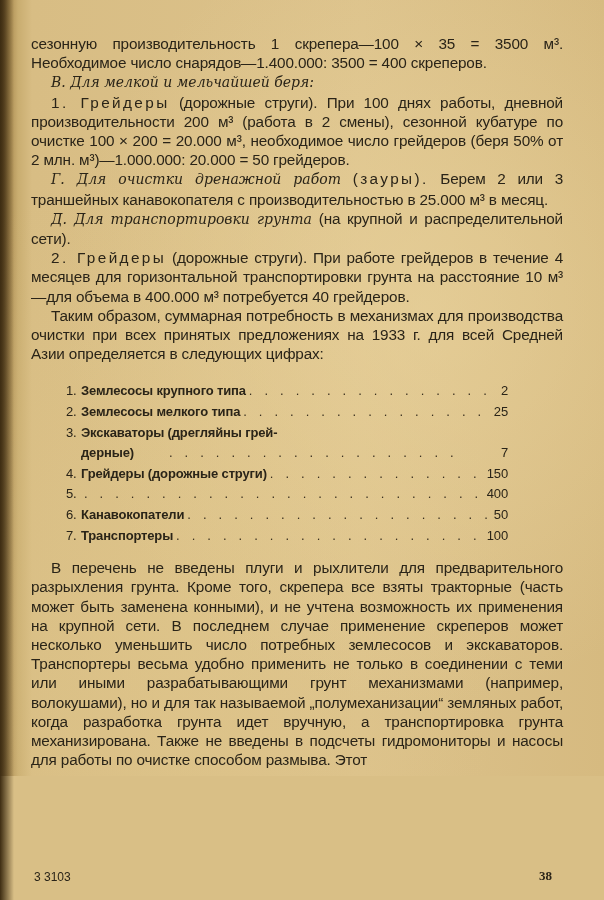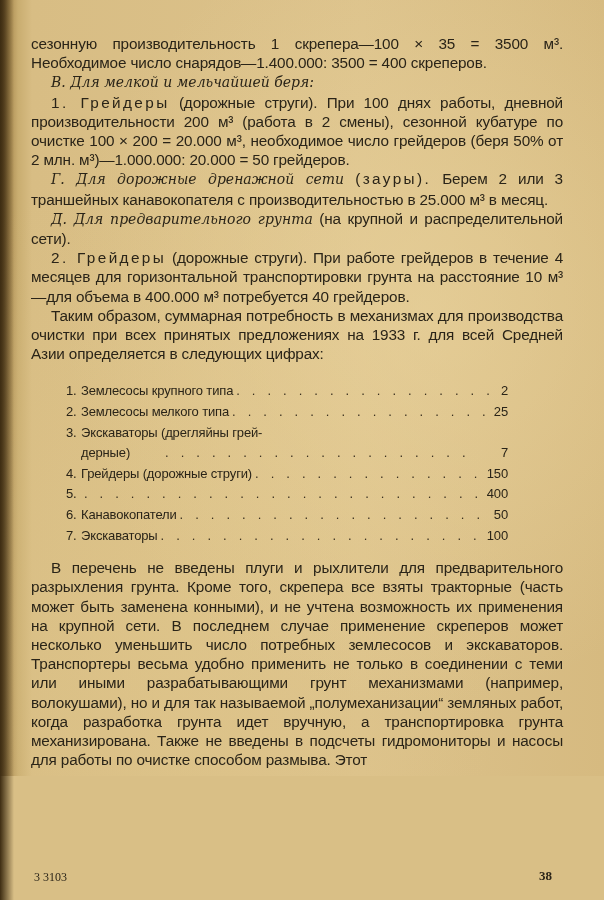--- a/index.html
+++ b/index.html
@@ -30,28 +30,28 @@
     .p { text-align: justify; text-align-last: left; margin: 0; }
     .ind { text-indent: 20px; }
     .it { font-style: italic; font-family: "DejaVu Serif", serif; font-size: 14px; letter-spacing: 0; }
     .sp { letter-spacing: 2.4px; }
     .list {
       margin: 18px 0 0 35px; width: 442px;
       font-size: 13px; line-height: 20.6px;
     }
     .li { display: flex; align-items: baseline; }
     .li .num { width: 15px; flex: 0 0 auto; }
-    .li .lbl { flex: 0 0 auto; }
+    .li .lbl { flex: 0 0 auto; font-weight: bold; }
     .li .dots { flex: 1 1 auto; overflow: hidden; white-space: nowrap; letter-spacing: 4.2px; margin: 0 3px; color: #3a3020; }
     .li .val { flex: 0 0 auto; text-align: right; }
     .li.cont { padding-left: 15px; gap: 32px; }
     .after { margin-top: 12px; }
     .footer-sig {
       position: absolute; left: 34px; top: 870px; font-size: 12px;
-      font-family: Liberation Serif, serif;
+      font-family: Liberation Sans, sans-serif;
     }
     .footer-page {
       position: absolute; left: 539px; top: 868px; font-size: 13px; font-weight: bold;
       font-family: "Liberation Serif", serif;
     }
   </style>
 </head>
 <body>
 
 <div class="page">
@@ -59,23 +59,23 @@
 
   <div class="text">
 
     <p class="p">сезонную производительность 1 скрепера—100 × 35 = 3500 м³. Необходимое число снарядов—1.400.000: 3500 = 400 скреперов.</p>
 
     <p class="p ind"><span class="it">В. Для мелкой и мельчайшей беря:</span></p>
 
     <p class="p ind"><span class="sp">1. Грейдеры</span> <span>(дорожные струги). При 100 днях работы, дневной производительности 200 м³ (работа в 2 смены), сезонной кубатуре по очистке 100 × 200 = 20.000 м³, необходимое число грейдеров (беря 50% от 2 млн. м³)—1.000.000: 20.000 = 50 грейдеров.</span></p>
 
 
-    <p class="p ind"><span class="it">Г. Для дорожные дренажной сети</span> <span class="sp">(зауры).</span> <span>Берем 2 или 3 траншейных канавокопателя с производительностью в 25.000 м³ в месяц.</span></p>
+    <p class="p ind"><span class="it">Г. Для очистки дренажной работ</span> <span class="sp">(зауры).</span> <span>Берем 2 или 3 траншейных канавокопателя с производительностью в 25.000 м³ в месяц.</span></p>
 
-    <p class="p ind"><span class="it">Д. Для предварительного грунта</span> <span>(на крупной и распределительной сети).</span></p>
+    <p class="p ind"><span class="it">Д. Для транспортировки грунта</span> <span>(на крупной и распределительной сети).</span></p>
 
 
     <p class="p ind"><span class="sp">2. Грейдеры</span> <span>(дорожные струги). При работе грейдеров в течение 4 месяцев для горизонтальной транспортировки грунта на расстояние 10 м³—для объема в 400.000 м³ потребуется 40 грейдеров.</span></p>
 
     <p class="p ind">Таким образом, суммарная потребность в механизмах для производства очистки при всех принятых предложениях на 1933 г. для всей Средней Азии определяется в следующих цифрах:</p>
 
     <div class="list">
       <div class="li">
         <span class="num">1.</span>
         <span class="lbl">Землесосы крупного типа</span>
@@ -109,21 +109,21 @@
         <span class="val">400</span>
       </div>
       <div class="li">
         <span class="num">6.</span>
         <span class="lbl">Канавокопатели</span>
         <span class="dots">. . . . . . . . . . . . . . . . . . . . . . . . . . . . . . . . . .</span>
         <span class="val">50</span>
       </div>
       <div class="li">
         <span class="num">7.</span>
-        <span class="lbl">Экскаваторы</span>
+        <span class="lbl">Транспортеры</span>
         <span class="dots">. . . . . . . . . . . . . . . . . . . . . . . . . . . . . . . . . . .</span>
         <span class="val">100</span>
       </div>
     </div>
 
     <p class="p ind after">В перечень не введены плуги и рыхлители для предварительного разрыхления грунта. Кроме того, скрепера все взяты тракторные (часть может быть заменена конными), и не учтена возможность их применения на крупной сети. В последнем случае применение скреперов может несколько уменьшить число потребных землесосов и экскаваторов. Транспортеры весьма удобно применить не только в соединении с теми или иными разрабатывающими грунт механизмами (например, волокушами), но и для так называемой „полумеханизации“ земляных работ, когда разработка грунта идет вручную, а транспортировка грунта механизирована. Также не введены в подсчеты гидромониторы и насосы для работы по очистке способом размыва. Этот</p>
   </div>
 
   <div class="footer-sig">3 3103</div>
   <div class="footer-page">38</div>

